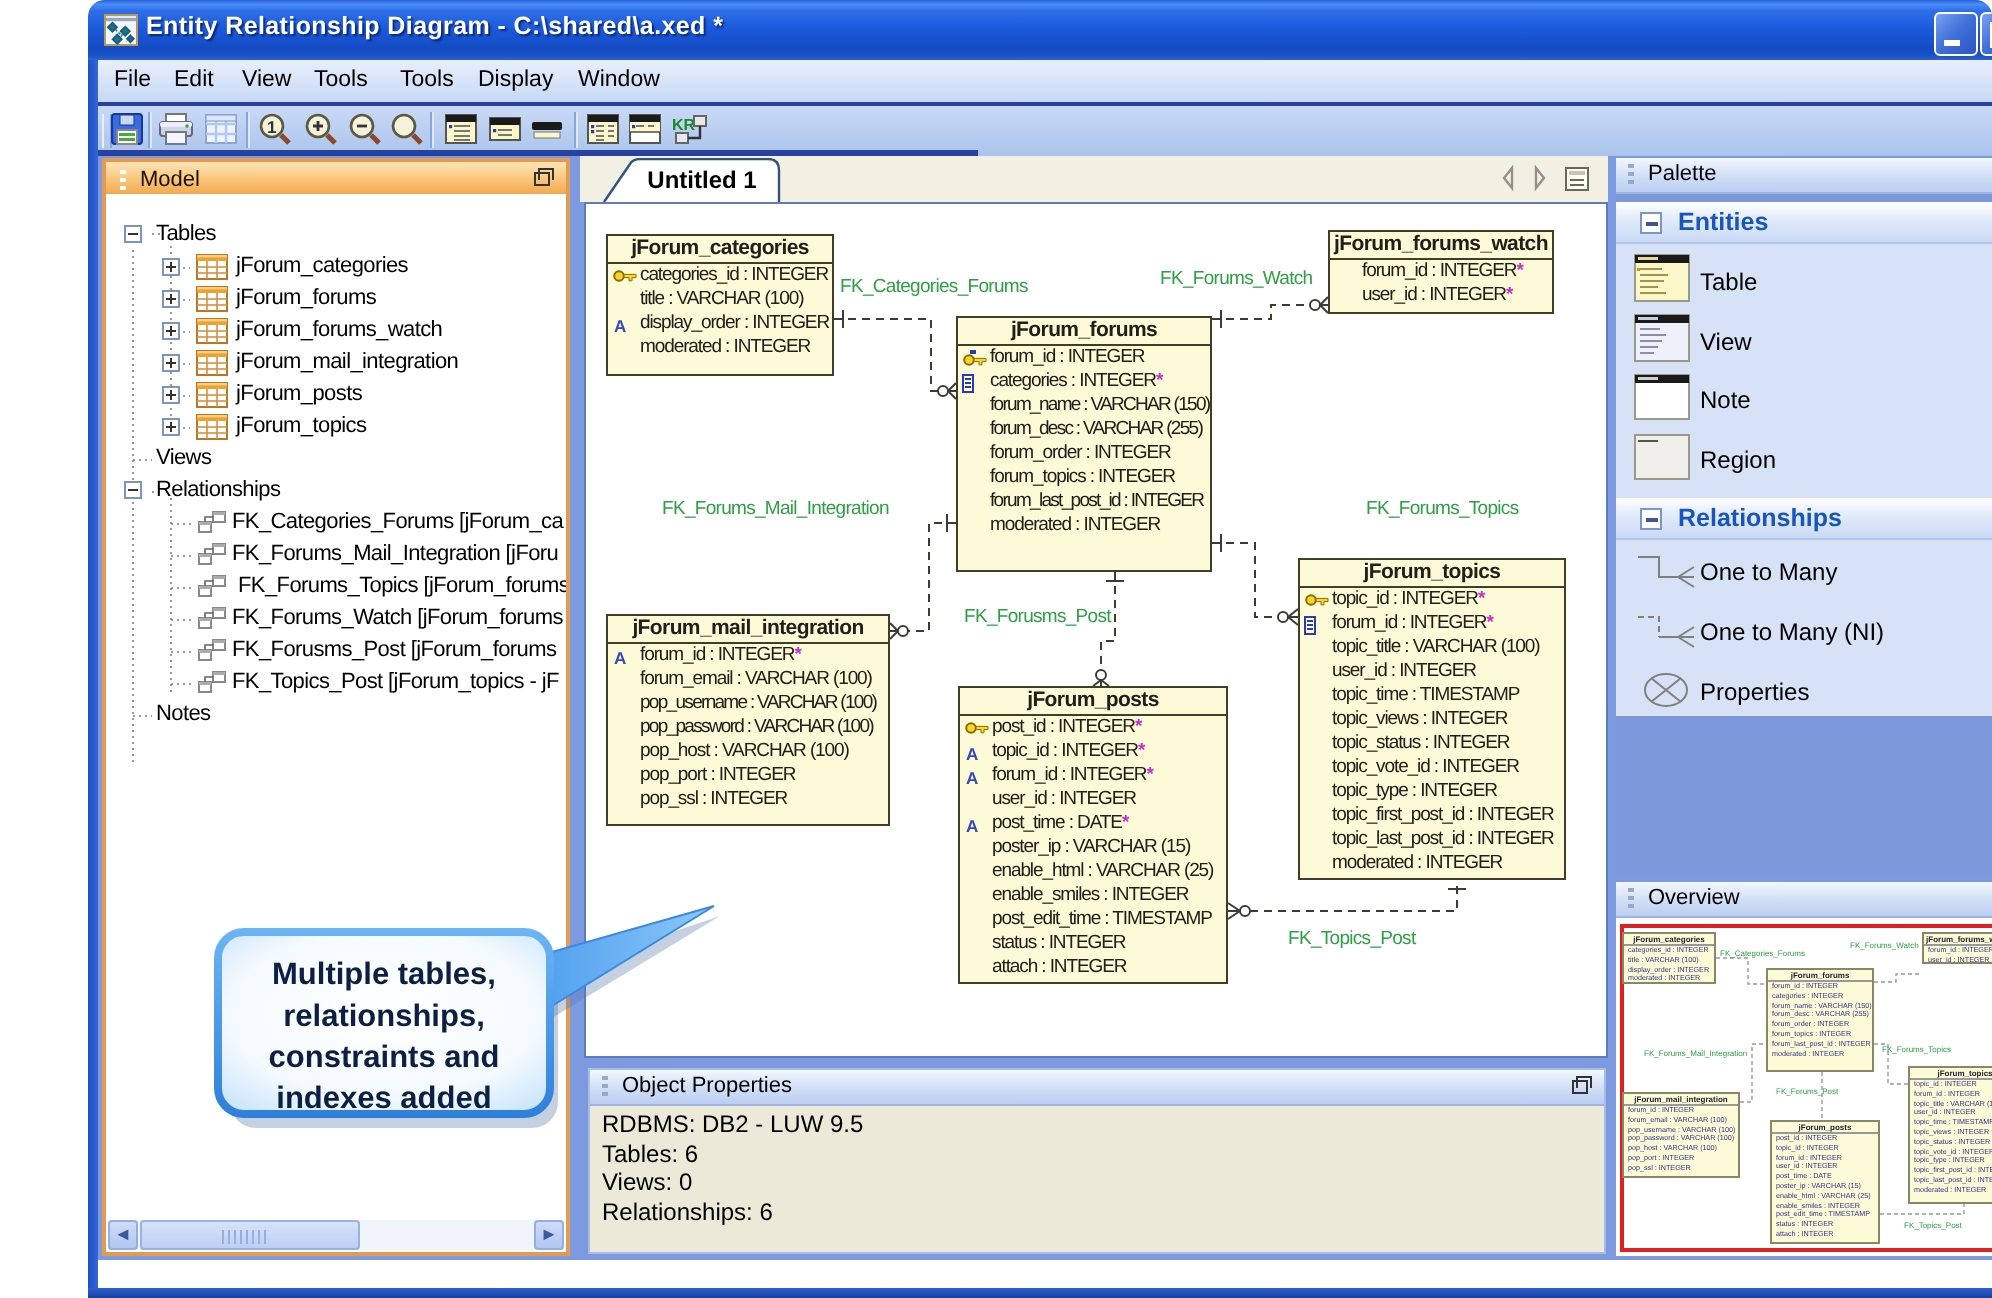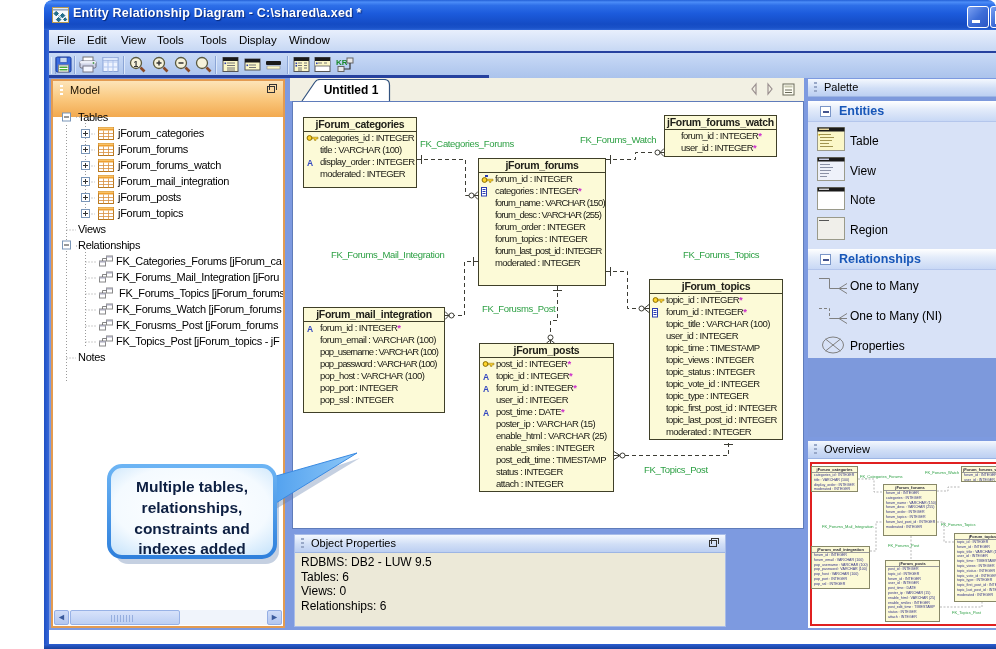--- a/index.html
+++ b/index.html
@@ -50,21 +50,21 @@
   border-bottom:1px solid #9db5e4;font-size:11px;color:#000;}
 .phead .cap{position:absolute;left:16px;top:2px;white-space:nowrap;}
 .phead .dots{position:absolute;left:6px;top:3px;width:3px;height:11px;
   background:repeating-linear-gradient(180deg,#98a8c8 0 2px,transparent 2px 4px);}
 .fbtn{position:absolute;right:6px;top:3px;width:10px;height:9px;}
 .fbtn i{position:absolute;left:0;bottom:0;width:6px;height:5px;border:1px solid #333;display:block;}
 .fbtn em{position:absolute;right:0;top:0;width:6px;height:5px;border:1px solid #333;border-bottom:none;display:block;background:transparent;}
 
 #model{position:absolute;left:2px;top:1px;width:230px;height:545px;background:#fff;
   border:2px solid #e39b51;}
-#model .mhead{position:absolute;left:0;top:0;right:0;height:36px;
+#model .mhead{position:absolute;left:0;top:0;right:0;height:16px;
   background:linear-gradient(180deg,#fde4b8 0%,#fac87e 50%,#f2a94f 100%);font-size:11px;color:#1a1000;}
 #model .mhead .cap{position:absolute;left:17px;top:3px;}
 #model .mhead .dots{position:absolute;left:7px;top:4px;width:3px;height:11px;
   background:repeating-linear-gradient(180deg,#fff 0 2px,transparent 2px 4px);}
 #tree{position:absolute;left:0;top:28px;right:0;bottom:16px;overflow:hidden;font-size:11px;letter-spacing:-0.3px;color:#000;}
 .trow{position:absolute;height:16px;line-height:16px;white-space:nowrap;}
 
 #hscroll{position:absolute;left:1px;right:1px;bottom:1px;height:15px;background:#f0f4fb;}
 .sbtn{position:absolute;top:0;width:15px;height:15px;border-radius:2px;
   background:linear-gradient(180deg,#cfdcf8,#b2c6f0);border:1px solid #94aee4;box-sizing:border-box;
@@ -82,21 +82,21 @@
 .ent{position:absolute;background:#fcfad7;border:1px solid #3f3f28;box-sizing:border-box;
   font-size:9.5px;letter-spacing:-0.55px;color:#20201a;overflow:hidden;}
 .ehd{height:13px;line-height:13px;text-align:center;font-weight:bold;font-size:10.5px;letter-spacing:-0.3px;border-bottom:1px solid #3f3f28;
   white-space:nowrap;overflow:hidden;}
 .erow{height:12px;line-height:12px;padding-left:16px;white-space:nowrap;position:relative;}
 .erow .st{color:#cb2ccb;font-weight:bold;}
 .sq{letter-spacing:-0.85px;}
 .erow svg{position:absolute;left:2px;top:2px;}
 .fklabel{position:absolute;font-size:9.5px;letter-spacing:-0.35px;color:#2da044;white-space:nowrap;}
 
-#objprops{position:absolute;left:245px;top:456px;width:432px;height:93px;background:#ece9d8;
+#objprops{position:absolute;left:245px;top:456px;width:509px;height:93px;background:#ece9d8;
   border:1px solid #a8bce8;box-sizing:border-box;}
 #objprops .body{position:absolute;left:6px;top:20px;font-size:12px;color:#000;line-height:14.5px;}
 
 #palette{position:absolute;left:759px;top:1px;width:224px;height:358px;background:#7d99dc;}
 .sechead{position:absolute;left:0;right:0;height:20px;
   background:linear-gradient(180deg,#ffffff 0%,#e4ecfa 40%,#c8d8f5 100%);border-bottom:1px solid #b4c6ec;}
 .sechead .mbox{position:absolute;left:12px;top:5px;width:9px;height:9px;background:#fff;
   border:1px solid #7a96c8;box-sizing:content-box;}
 .sechead .mbox i{position:absolute;left:1.5px;top:3.5px;width:6px;height:2px;background:#44548c;}
 .sechead .cap{position:absolute;left:31px;top:3px;font-size:12.5px;font-weight:bold;color:#1857b8;}

